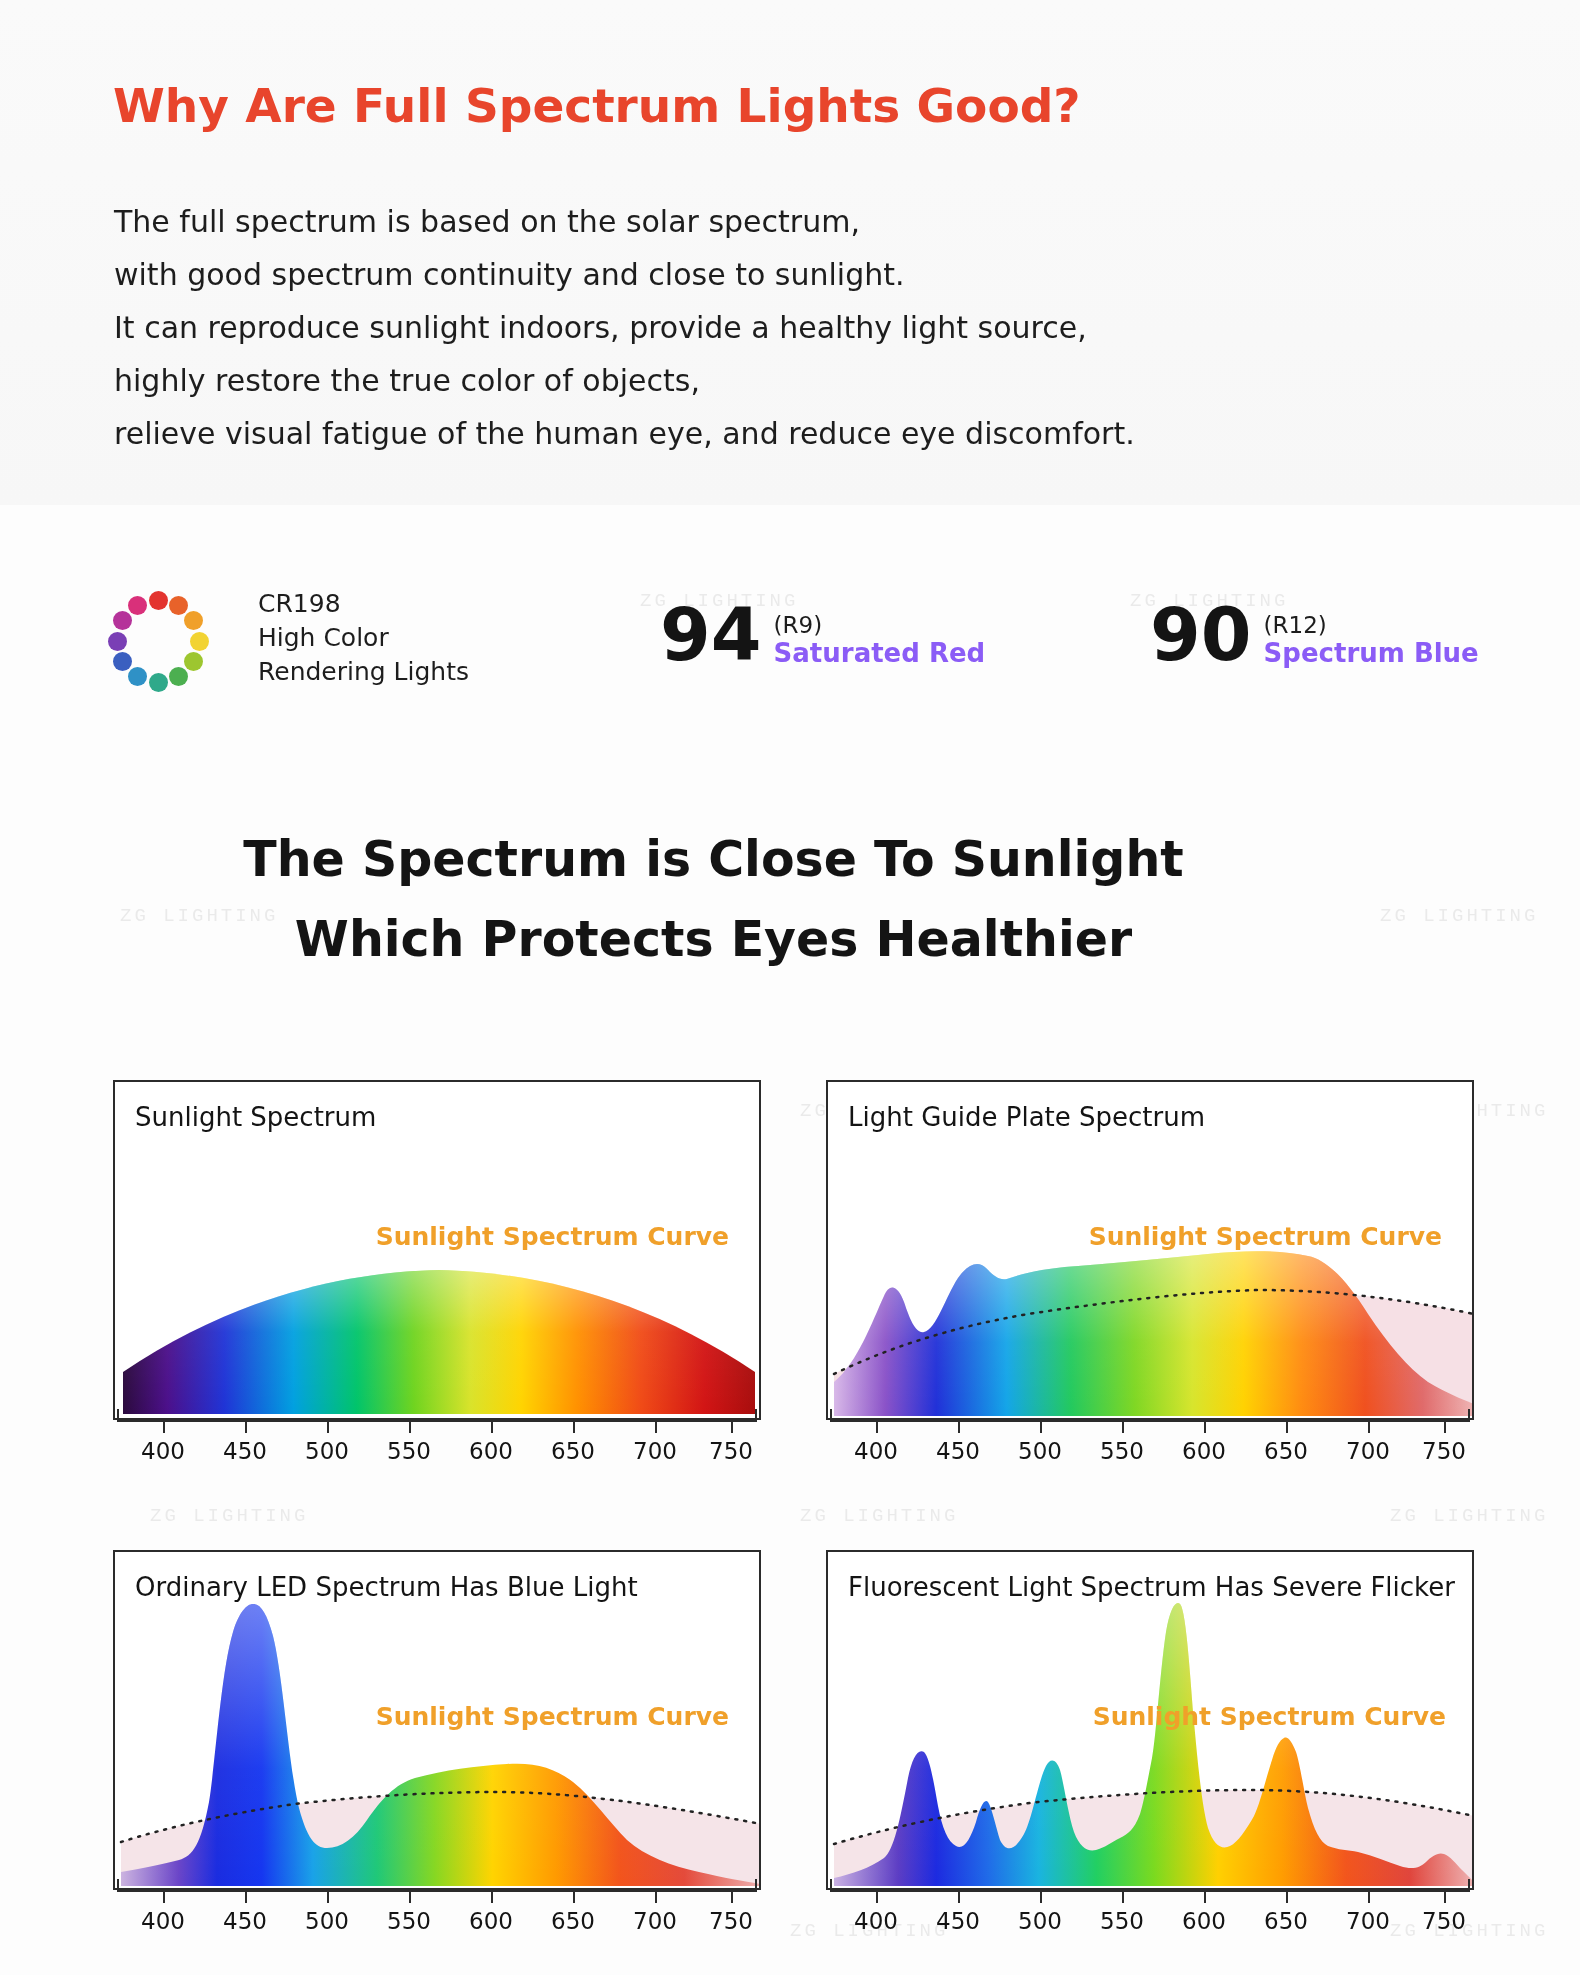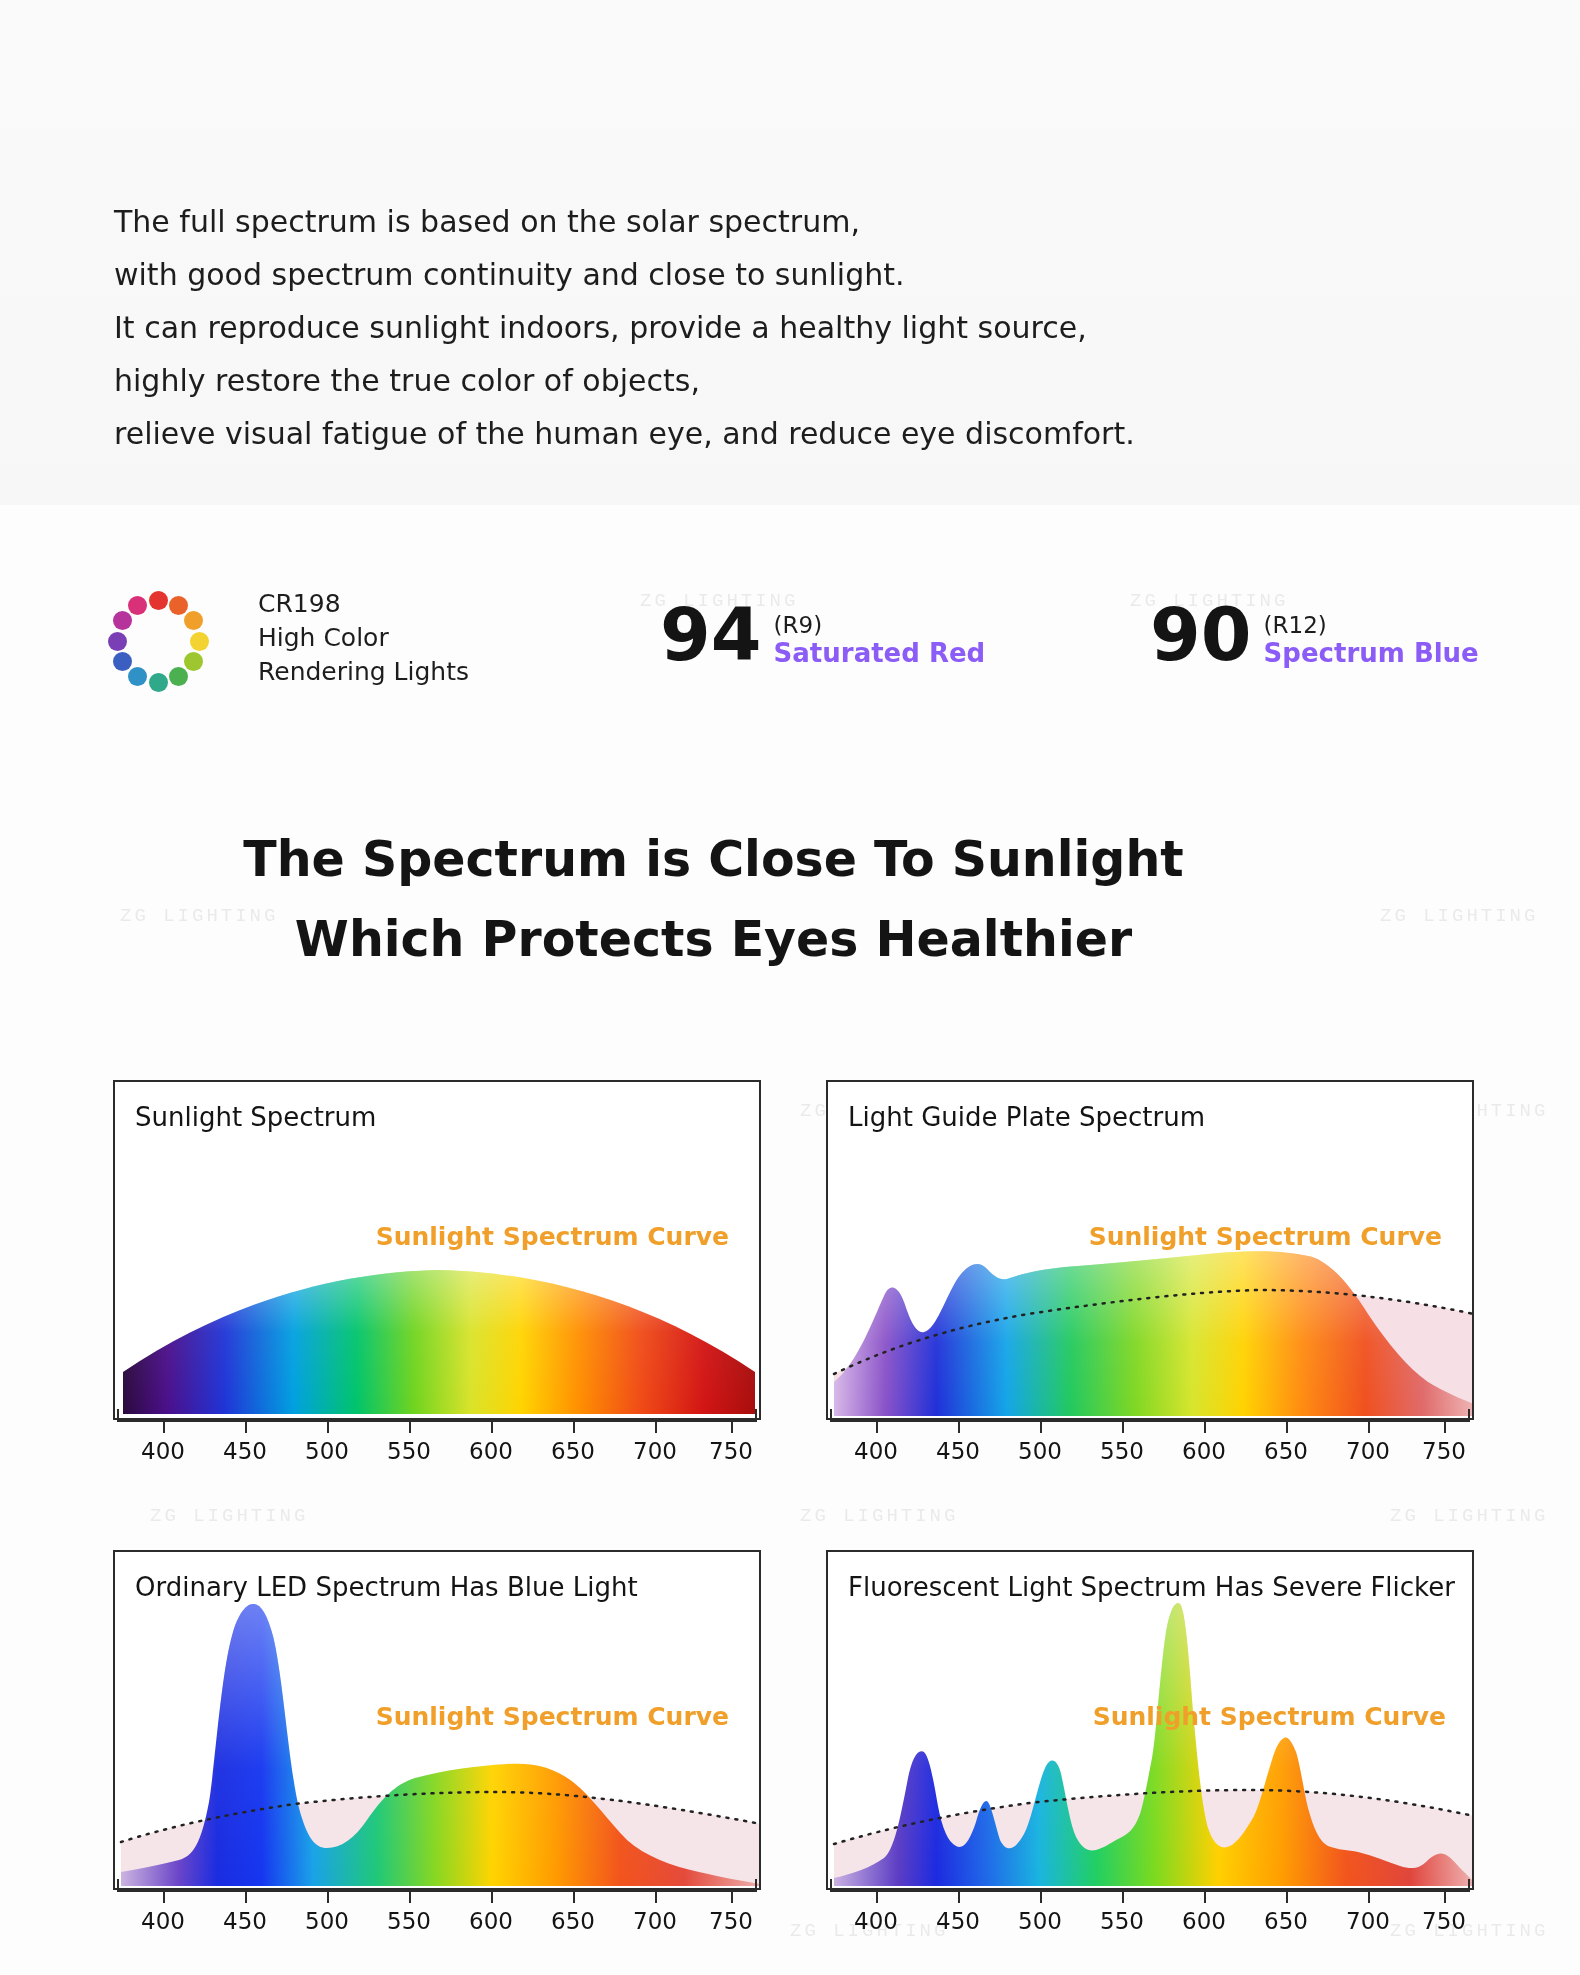--- a/index.html
+++ b/index.html
@@ -197,20 +197,21 @@
   <div class="wm" style="left:1380px; top:905px;">ZG LIGHTING</div>
   <div class="wm" style="left:800px; top:1100px;">ZG LIGHTING</div>
   <div class="wm" style="left:1390px; top:1100px;">ZG LIGHTING</div>
   <div class="wm" style="left:150px; top:1505px;">ZG LIGHTING</div>
   <div class="wm" style="left:800px; top:1505px;">ZG LIGHTING</div>
   <div class="wm" style="left:1390px; top:1505px;">ZG LIGHTING</div>
   <div class="wm" style="left:790px; top:1920px;">ZG LIGHTING</div>
   <div class="wm" style="left:1390px; top:1920px;">ZG LIGHTING</div>
 
   <div class="header">
+    <div class="title">Why Are Full Spectrum Lights Good?</div>
     <div class="intro">The full spectrum is based on the solar spectrum,
 with good spectrum continuity and close to sunlight.
 It can reproduce sunlight indoors, provide a healthy light source,
 highly restore the true color of objects,
 relieve visual fatigue of the human eye, and reduce eye discomfort.</div>
   </div>
 
   <div class="cri-row">
     <div class="color-wheel" id="wheel">
         <span style="background: rgb(227, 52, 47); left: 44.5px; top: 3.5px;"></span>

